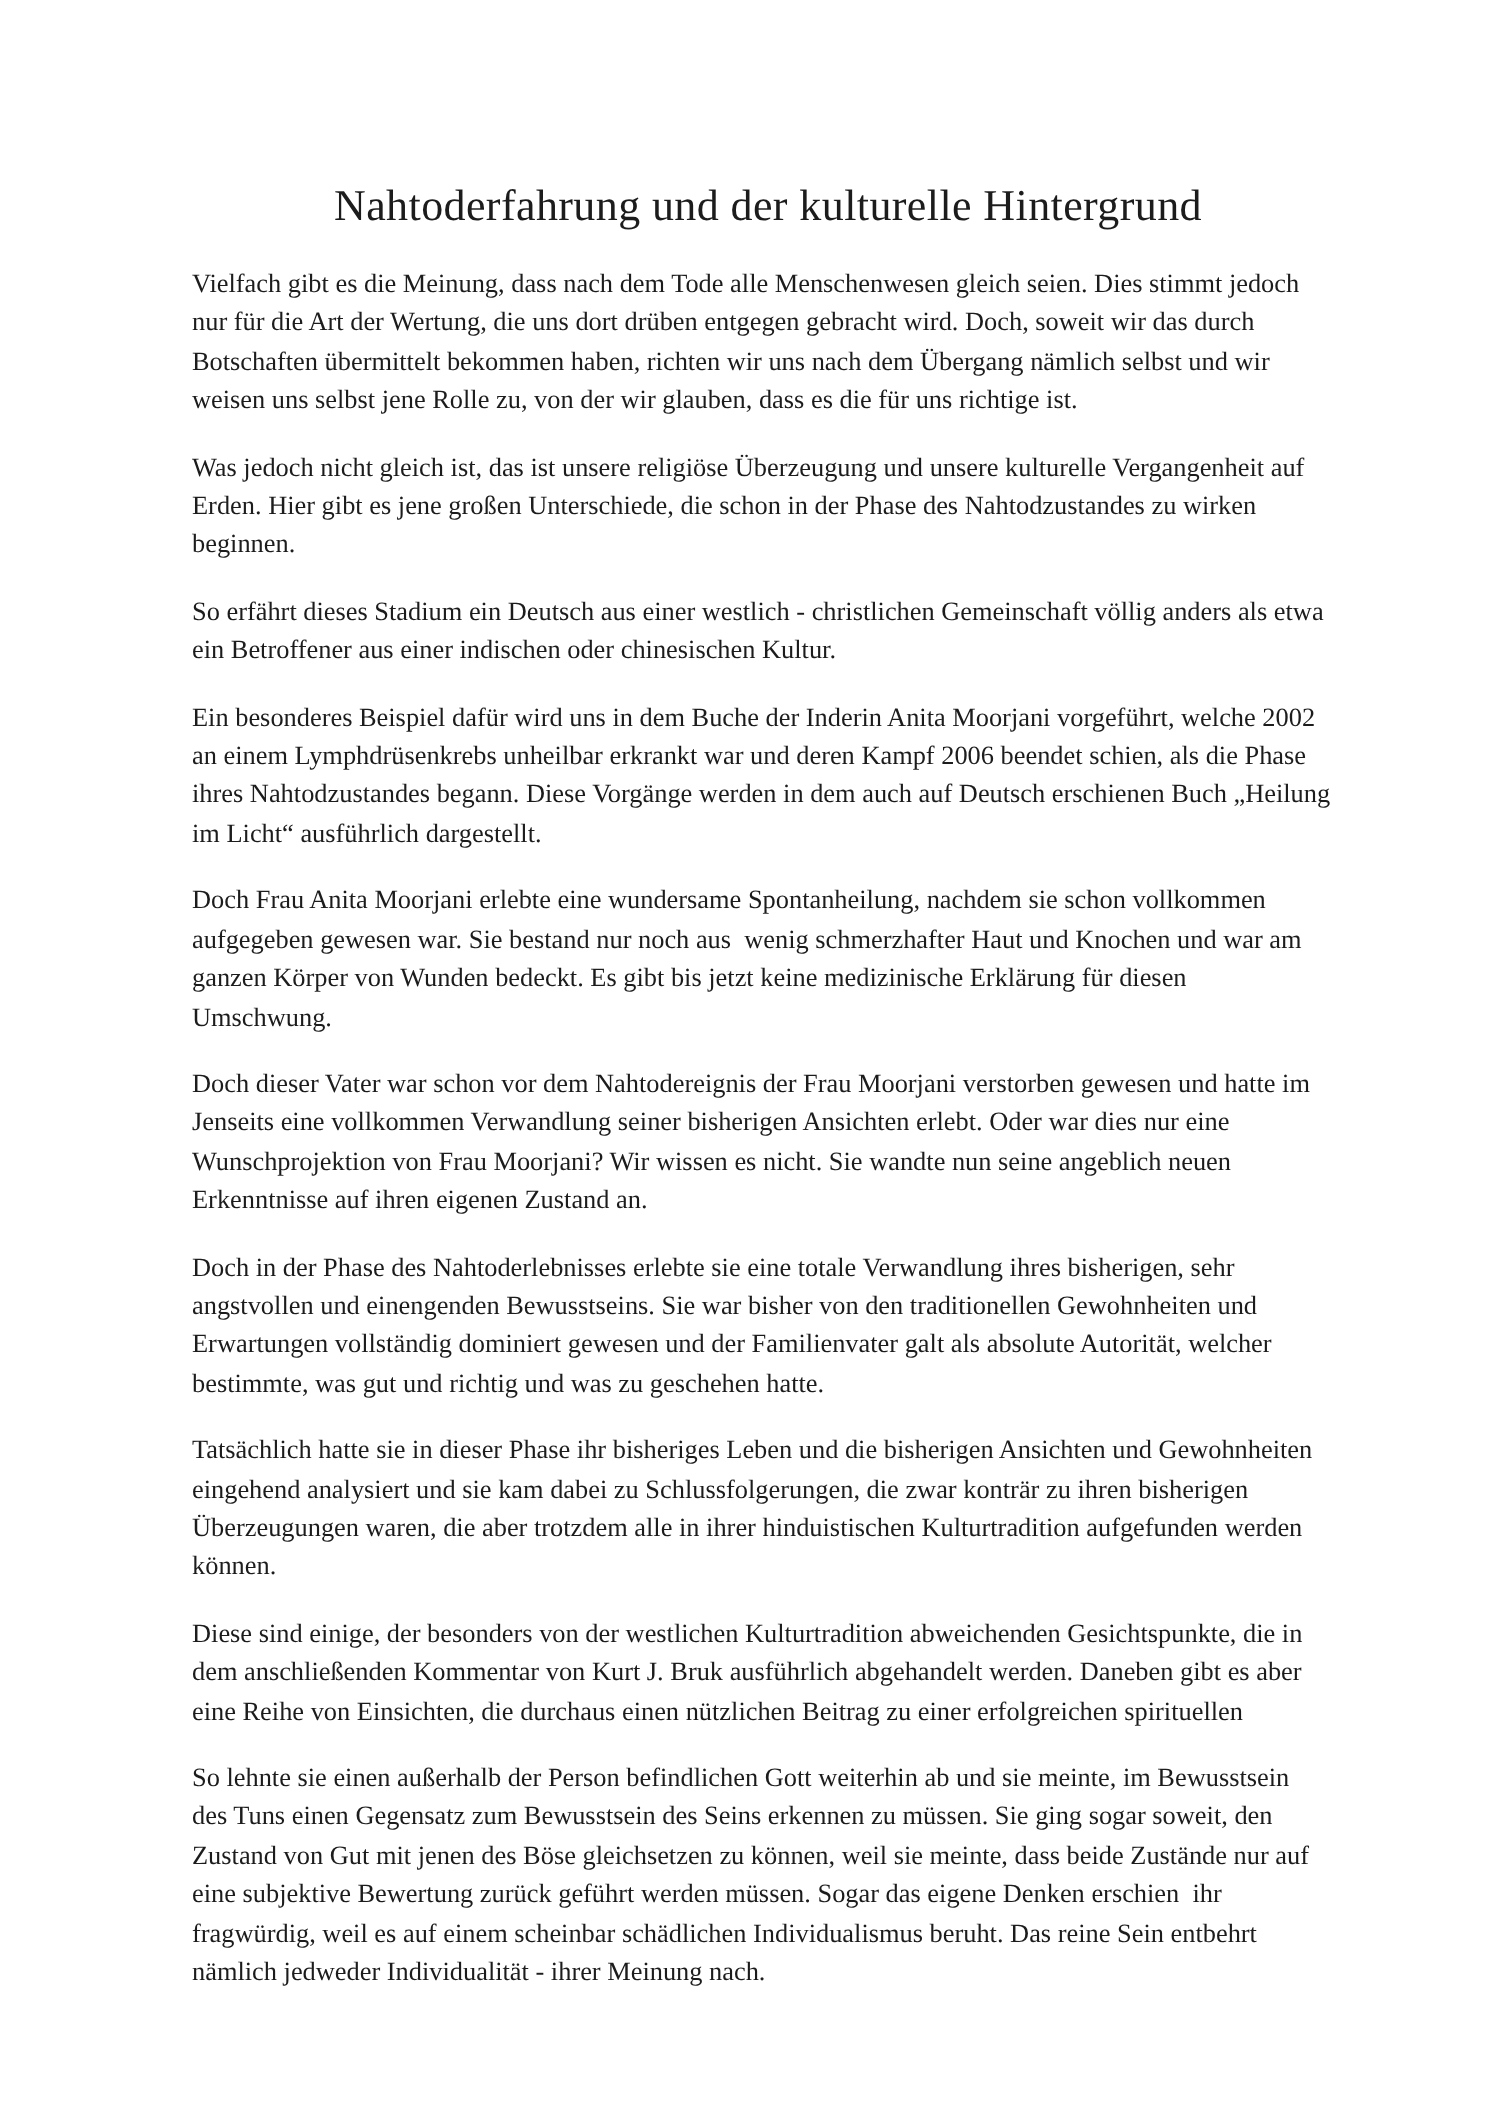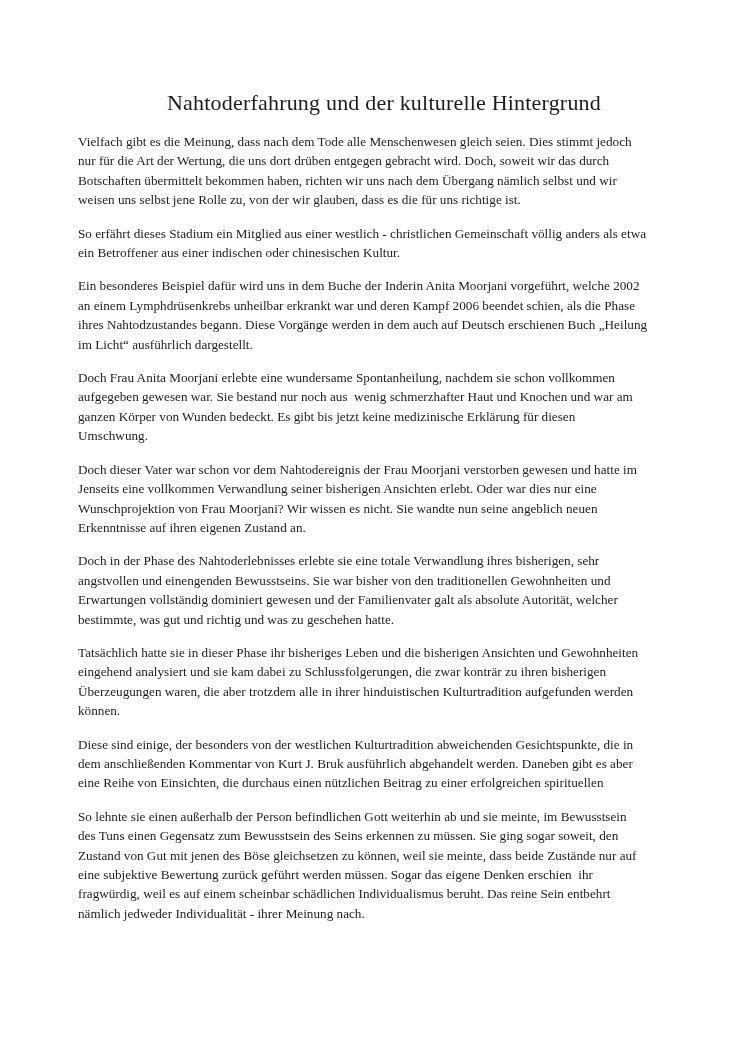--- a/index.html
+++ b/index.html
@@ -24,39 +24,42 @@
   .doc-title {
     margin: 0 28px 16px 0;   
     font-size: 22px;
     line-height: 27px;
     font-weight: 400;
     text-align: center;
     letter-spacing: 0.2px;
     white-space: pre;
   }
   .para {
-    margin: 0 0 14px 0;
+    margin: 0 0 14px 18px;
     font-size: 13.2px;
     line-height: 19.4px;
     font-weight: 400;
     white-space: pre;        
   }
 </style>
 </head>
 <body>
 
 <div class="page">
   <div class="content">
     <h1 class="doc-title">Nahtoderfahrung und der kulturelle Hintergrund</h1>
 
     <p class="para">Vielfach gibt es die Meinung, dass nach dem Tode alle Menschenwesen gleich seien. Dies stimmt jedoch
 nur für die Art der Wertung, die uns dort drüben entgegen gebracht wird. Doch, soweit wir das durch
 Botschaften übermittelt bekommen haben, richten wir uns nach dem Übergang nämlich selbst und wir
 weisen uns selbst jene Rolle zu, von der wir glauben, dass es die für uns richtige ist.</p>
-    <p class="para">So erfährt dieses Stadium ein Mitglied aus einer westlich - christlichen Gemeinschaft völlig anders als etwa
+    <p class="para">Was jedoch nicht gleich ist, das ist unsere religiöse Überzeugung und unsere kulturelle Vergangenheit auf
+Erden. Hier gibt es jene großen Unterschiede, die schon in der Phase des Nahtodzustandes zu wirken
+beginnen.</p>
+    <p class="para">So erfährt dieses Stadium ein Deutsch aus einer westlich - christlichen Gemeinschaft völlig anders als etwa
 ein Betroffener aus einer indischen oder chinesischen Kultur.</p>
     <p class="para">Ein besonderes Beispiel dafür wird uns in dem Buche der Inderin Anita Moorjani vorgeführt, welche 2002
 an einem Lymphdrüsenkrebs unheilbar erkrankt war und deren Kampf 2006 beendet schien, als die Phase
 ihres Nahtodzustandes begann. Diese Vorgänge werden in dem auch auf Deutsch erschienen Buch „Heilung
 im Licht“ ausführlich dargestellt.</p>
     <p class="para">Doch Frau Anita Moorjani erlebte eine wundersame Spontanheilung, nachdem sie schon vollkommen
 aufgegeben gewesen war. Sie bestand nur noch aus  wenig schmerzhafter Haut und Knochen und war am
 ganzen Körper von Wunden bedeckt. Es gibt bis jetzt keine medizinische Erklärung für diesen
 Umschwung.</p>
     <p class="para">Doch dieser Vater war schon vor dem Nahtodereignis der Frau Moorjani verstorben gewesen und hatte im

